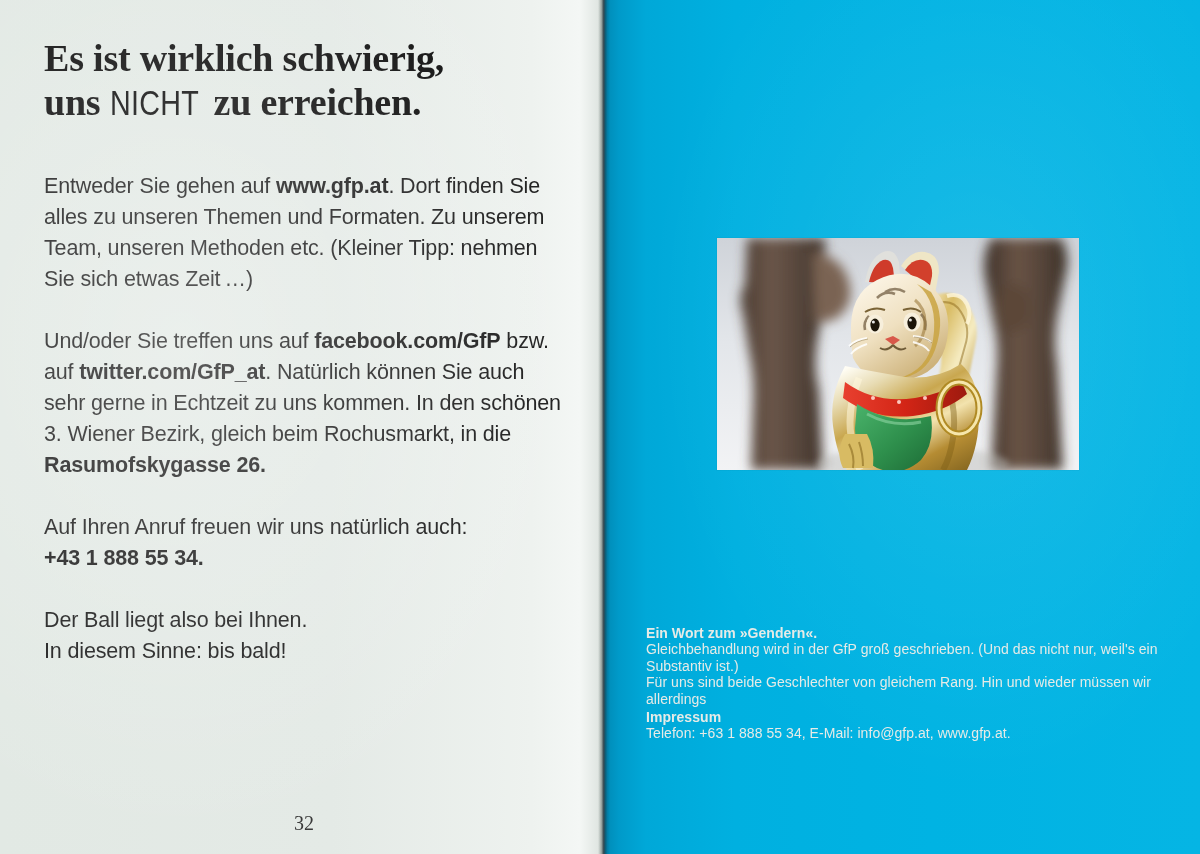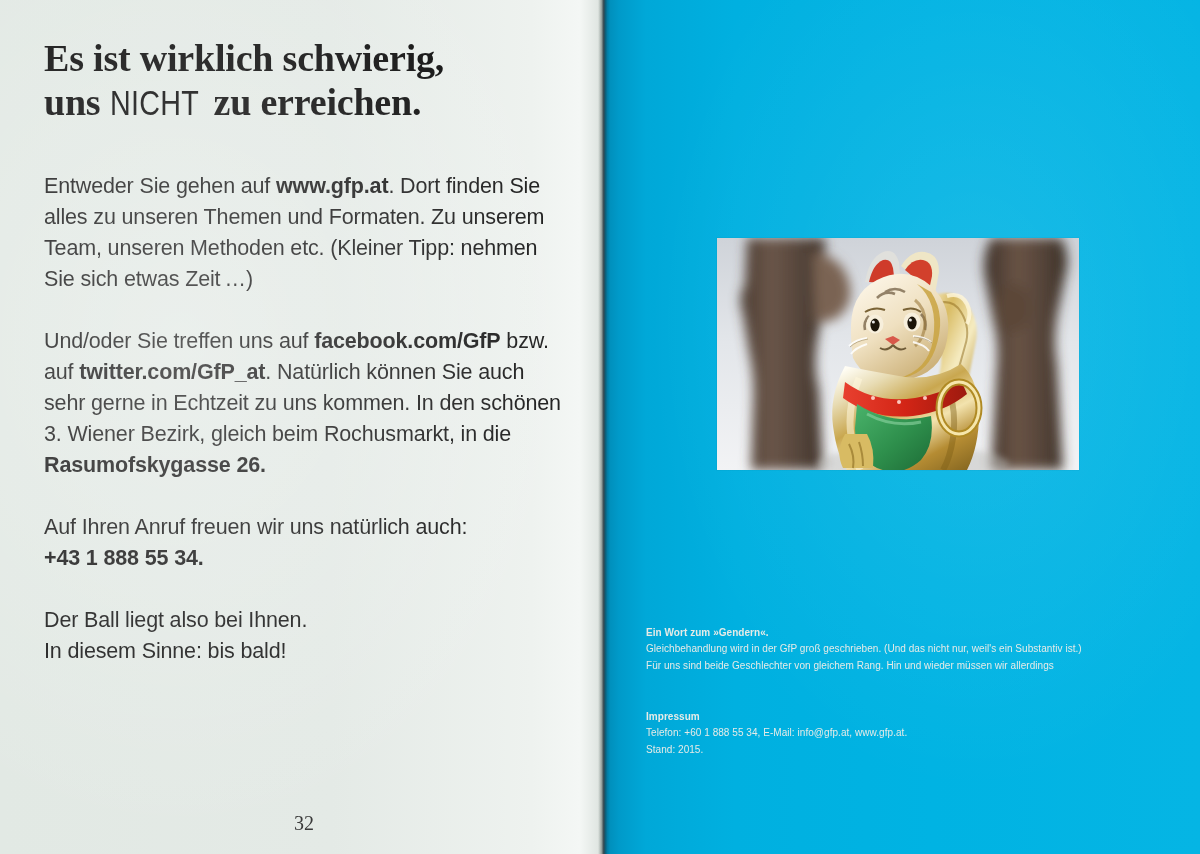--- a/index.html
+++ b/index.html
@@ -158,21 +158,21 @@
     box-shadow: 0 0 0 0.5px rgba(0,0,0,0.06);
   }
   #photo svg { display: block; width: 100%; height: 100%; }
 
   
   .fineprint {
     position: absolute;
     left: 42px;   
     font-family: "Liberation Sans", sans-serif;
     color: #e6ebe7;
-    font-size: 10px;
+    font-size: 14px;
     line-height: 16.4px;
     letter-spacing: 0.05px;
   }
   .fineprint .lead {
     font-weight: 700;
     display: block;
   }
   .fineprint .ln { display: block; }
 
   #gender-block { top: 625px; width: 530px; }
@@ -339,18 +339,17 @@
     </div>
 
     <div class="fineprint" id="gender-block">
       <span class="lead">Ein Wort zum »Gendern«.</span>
       <span class="ln">Gleichbehandlung wird in der GfP groß geschrieben. (Und das nicht nur, weil's ein Substantiv ist.)</span>
       <span class="ln">Für uns sind beide Geschlechter von gleichem Rang. Hin und wieder müssen wir allerdings</span>
     </div>
 
     <div class="fineprint" id="impressum-block">
       <span class="lead">Impressum</span>
-      <span class="ln">Telefon: +60 1 888 55 34, E-Mail: info@gfp.at, www.gfp.at.</span>
-      <span class="ln">Stand: 2015.</span>
+      <span class="ln">Telefon: +63 1 888 55 34, E-Mail: info@gfp.at, www.gfp.at.</span>
     </div>
 
   </div>
 </div>
 
 </body></html>

